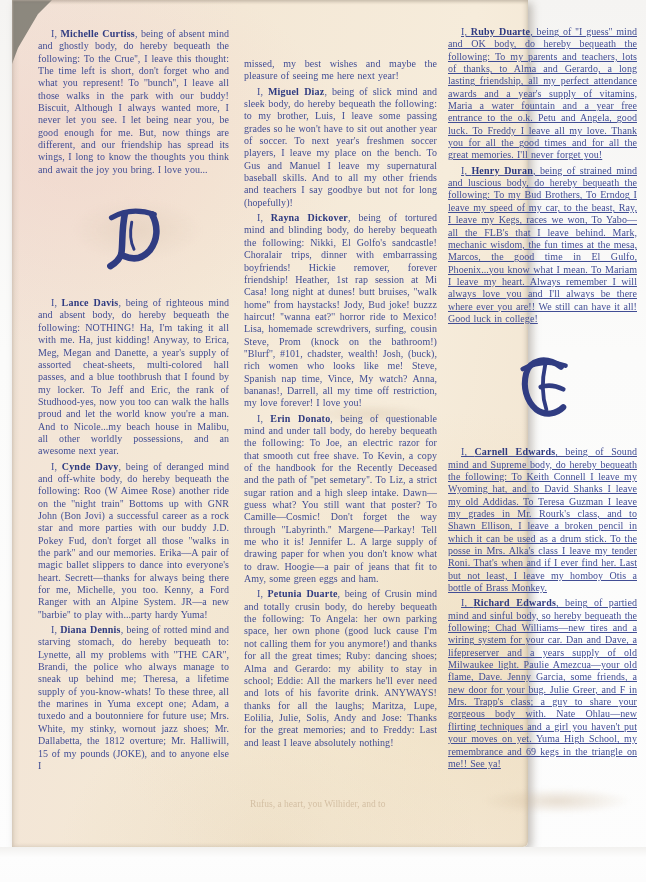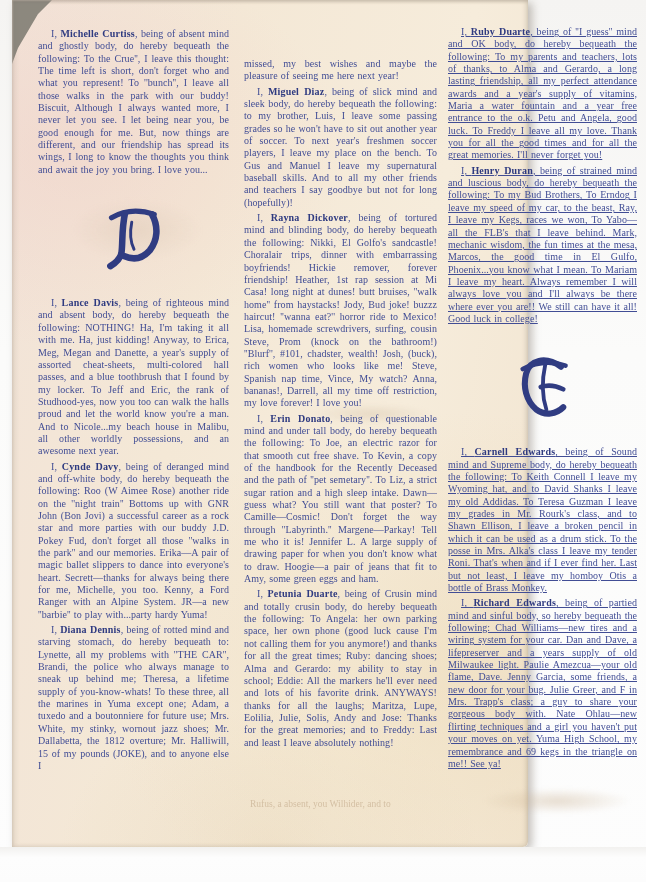--- a/index.html
+++ b/index.html
@@ -102,16 +102,16 @@
         <path class="stroke" stroke-width="5.4" d="M40 12 C 26 2, 12 6, 9 18 C 6 30, 9 42, 18 50 C 26 56, 36 54, 42 48"></path>
         <path class="stroke" stroke-width="4.2" d="M6 14 C 18 8, 32 7, 44 11"></path>
         <path class="stroke" stroke-width="4.2" d="M22 30 C 30 27, 36 29, 42 32"></path>
         <path class="stroke" stroke-width="3.4" d="M26 10 C 23 24, 23 38, 27 50"></path>
       </svg>
     </div>
     <p class="will"><span>I, </span><b class="tname">Carnell Edwards</b><span>, being of Sound mind and Supreme body, do hereby bequeath the following: To Keith Connell I leave my Wyoming hat, and to David Shanks I leave my old Addidas. To Teresa Guzman I leave my grades in Mr. Rourk's class, and to Shawn Ellison, I leave a broken pencil in which it can be used as a drum stick. To the posse in Mrs. Alka's class I leave my tender Roni. That's when and if I ever find her. Last but not least, I leave my homboy Otis a bottle of Brass Monkey.</span></p>
     <p class="will"><span>I, </span><b class="tname">Richard Edwards</b><span>, being of partied mind and sinful body, so hereby bequeath the following: Chad Williams—new tires and a wiring system for your car. Dan and Dave, a lifepreserver and a years supply of old Milwaukee light. Paulie Amezcua—your old flame, Dave. Jenny Garcia, some friends, a new door for your bug. Julie Greer, and F in Mrs. Trapp's class; a guy to share your gorgeous body with. Nate Ohlau—new flirting techniques and a girl you haven't put your moves on yet. Yuma High School, my remembrance and 69 kegs in the triangle on me!! See ya!</span></p>
   </div>
 
-  <div class="bleed">Rufus, a absent, you Wilhider, and to</div>
+  <div class="bleed">Rufus, a heart, you Wilhider, and to</div>
 </div>
 
 <div class="scanner-bottom"></div>
 
 </body></html>

